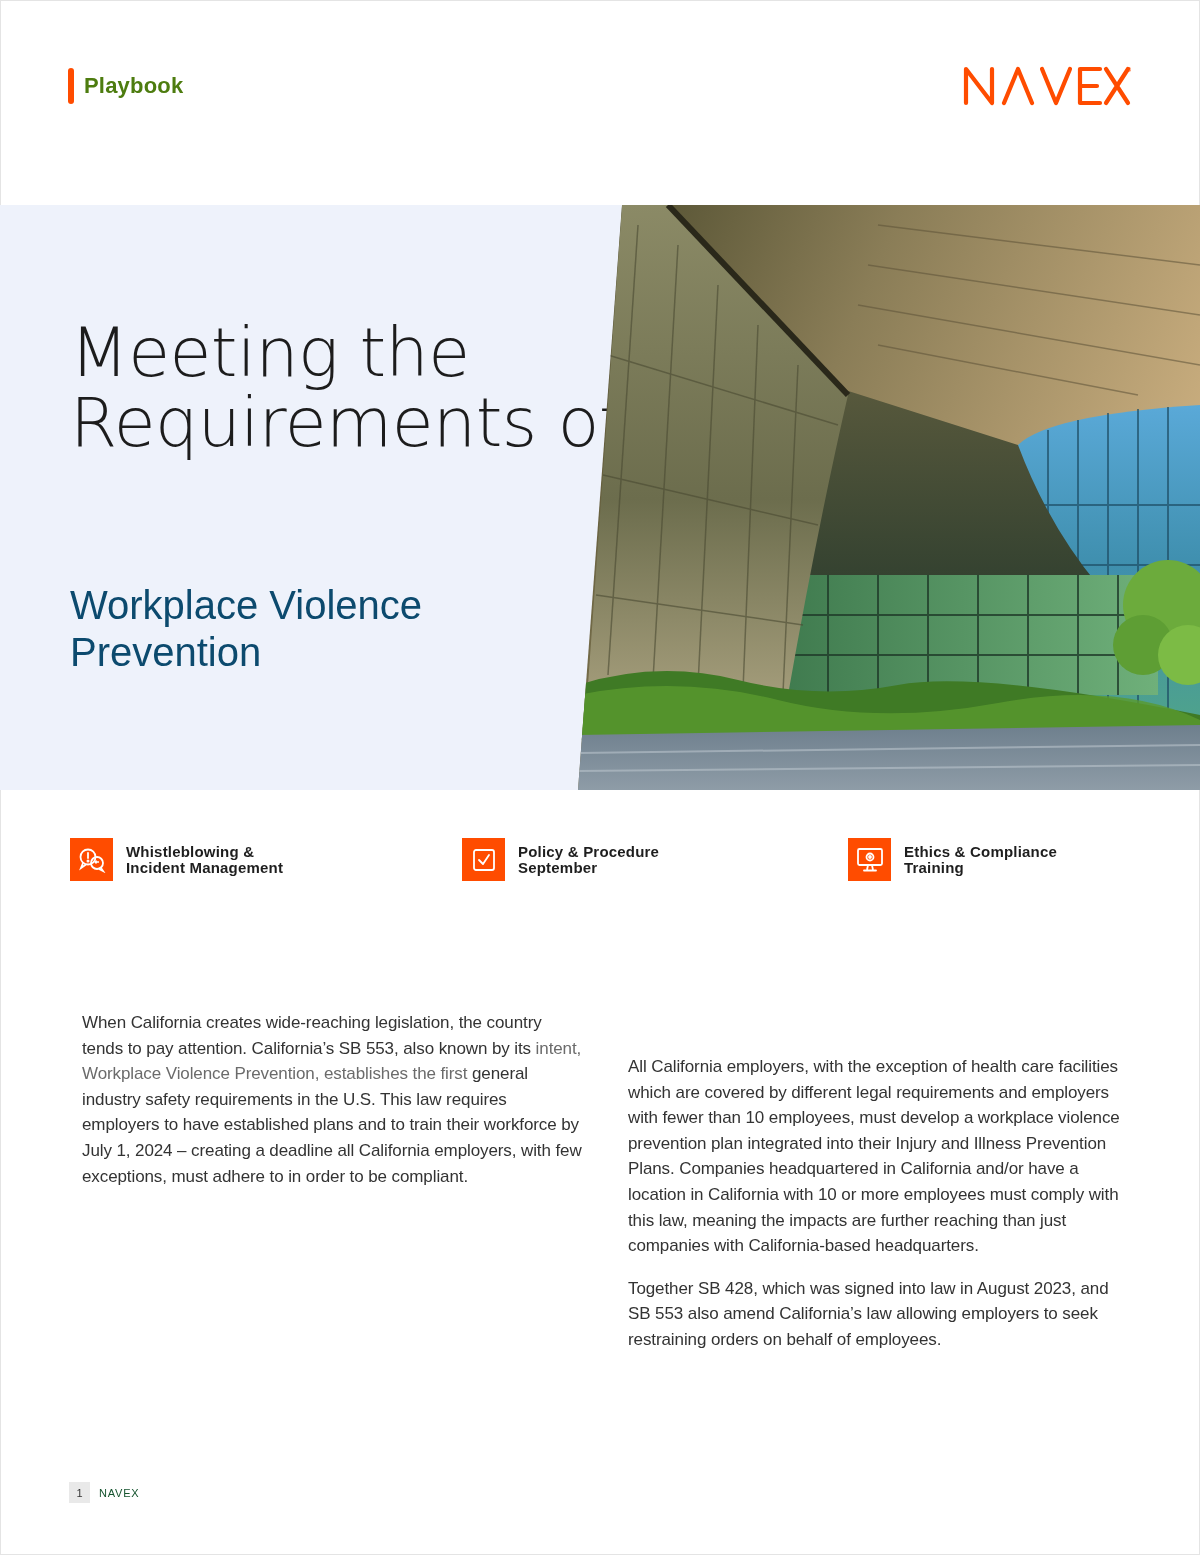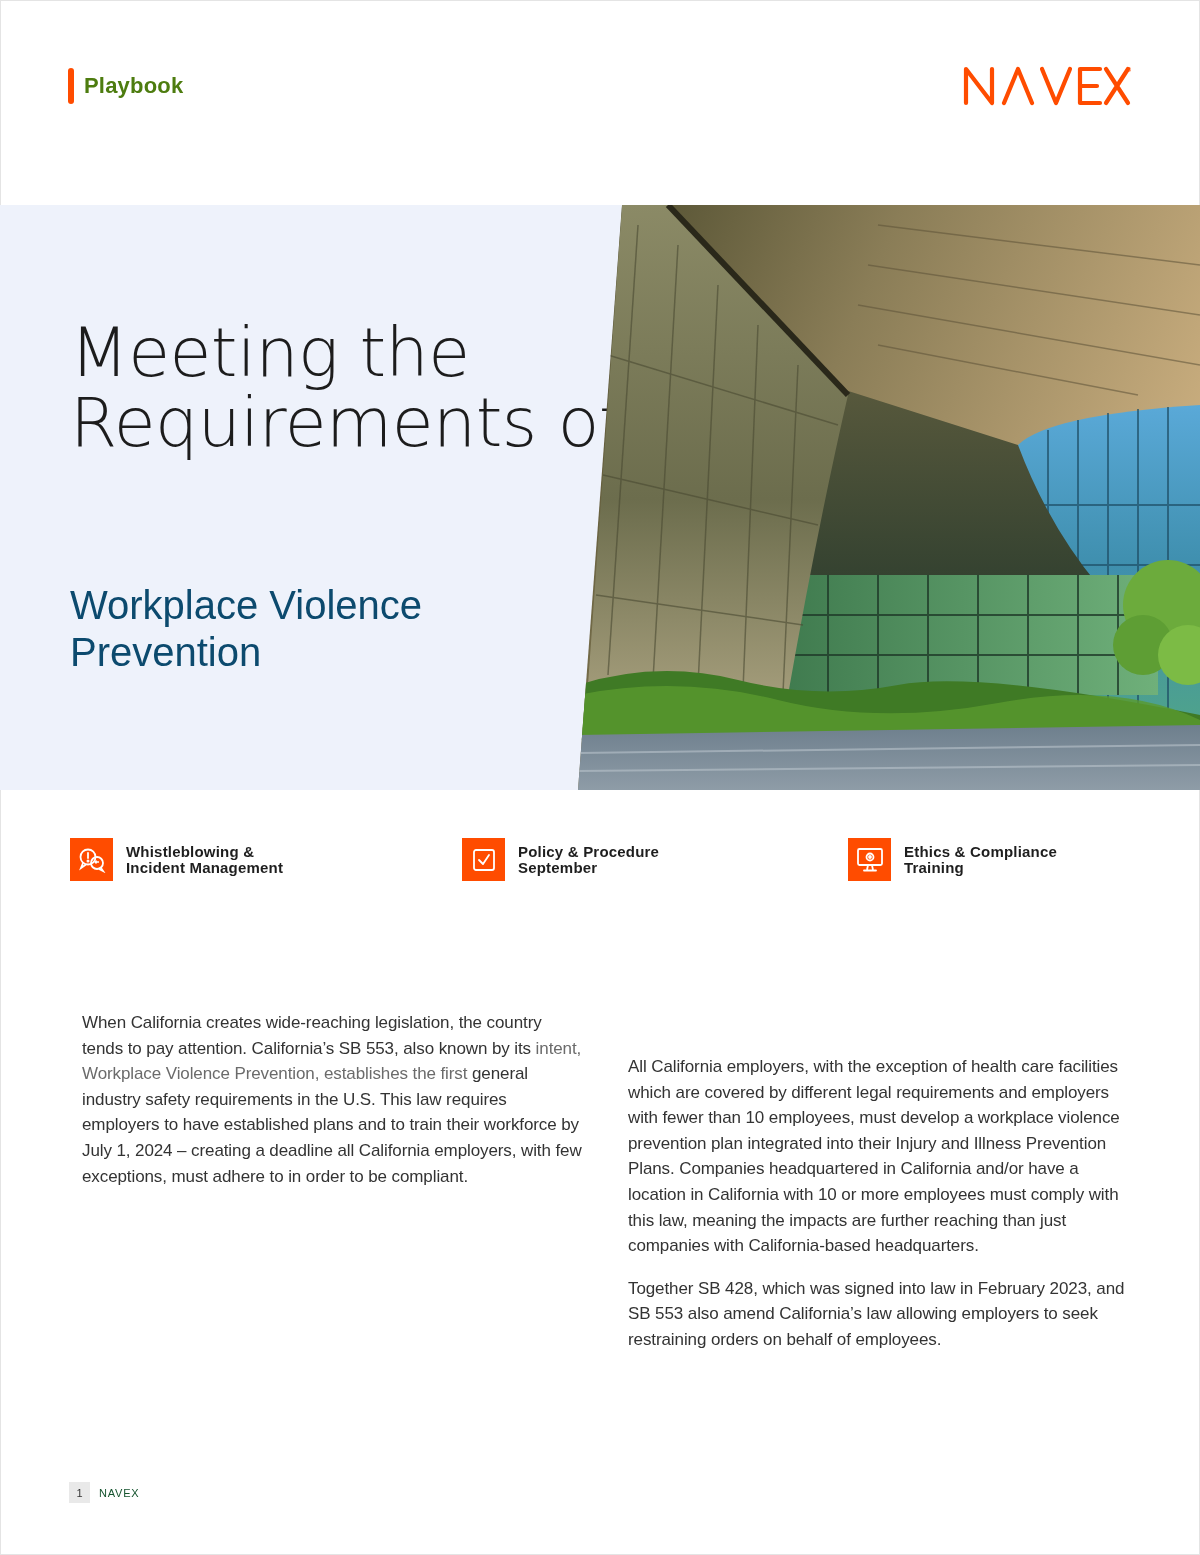--- a/index.html
+++ b/index.html
@@ -226,19 +226,19 @@
     <span>Training</span>
   </div>
 </div>
 
 <div class="col" style="left:70px; width:500px;margin-left:12px;">
   <p><span>When California creates wide-reaching legislation, the country tends to pay attention. California’s SB 553, also known by its </span><span class="muted">intent, Workplace Violence Prevention, establishes the first</span><span> general industry safety requirements in the U.S. This law requires employers to have established plans and to train their workforce by July 1, 2024 – creating a deadline all California employers, with few exceptions, must adhere to in order to be compliant.</span></p>
 </div>
 
 <div class="col" style="left:628px; width:500px;margin-top:44px;">
   <p>All California employers, with the exception of health care facilities which are covered by different legal requirements and employers with fewer than 10 employees, must develop a workplace violence prevention plan integrated into their Injury and Illness Prevention Plans. Companies headquartered in California and/or have a location in California with 10 or more employees must comply with this law, meaning the impacts are further reaching than just companies with California-based headquarters.</p>
-  <p>Together SB 428, which was signed into law in February 2023, and SB 553 also amend California’s law allowing employers to seek restraining orders on behalf of employees.</p>
+  <p>Together SB 428, which was signed into law in August 2023, and SB 553 also amend California’s law allowing employers to seek restraining orders on behalf of employees.</p>
 </div>
 
 <div class="footer">
   <div class="pagenum">1</div>
   <span class="brand">NAVEX</span>
 </div>
 
 </body></html>

